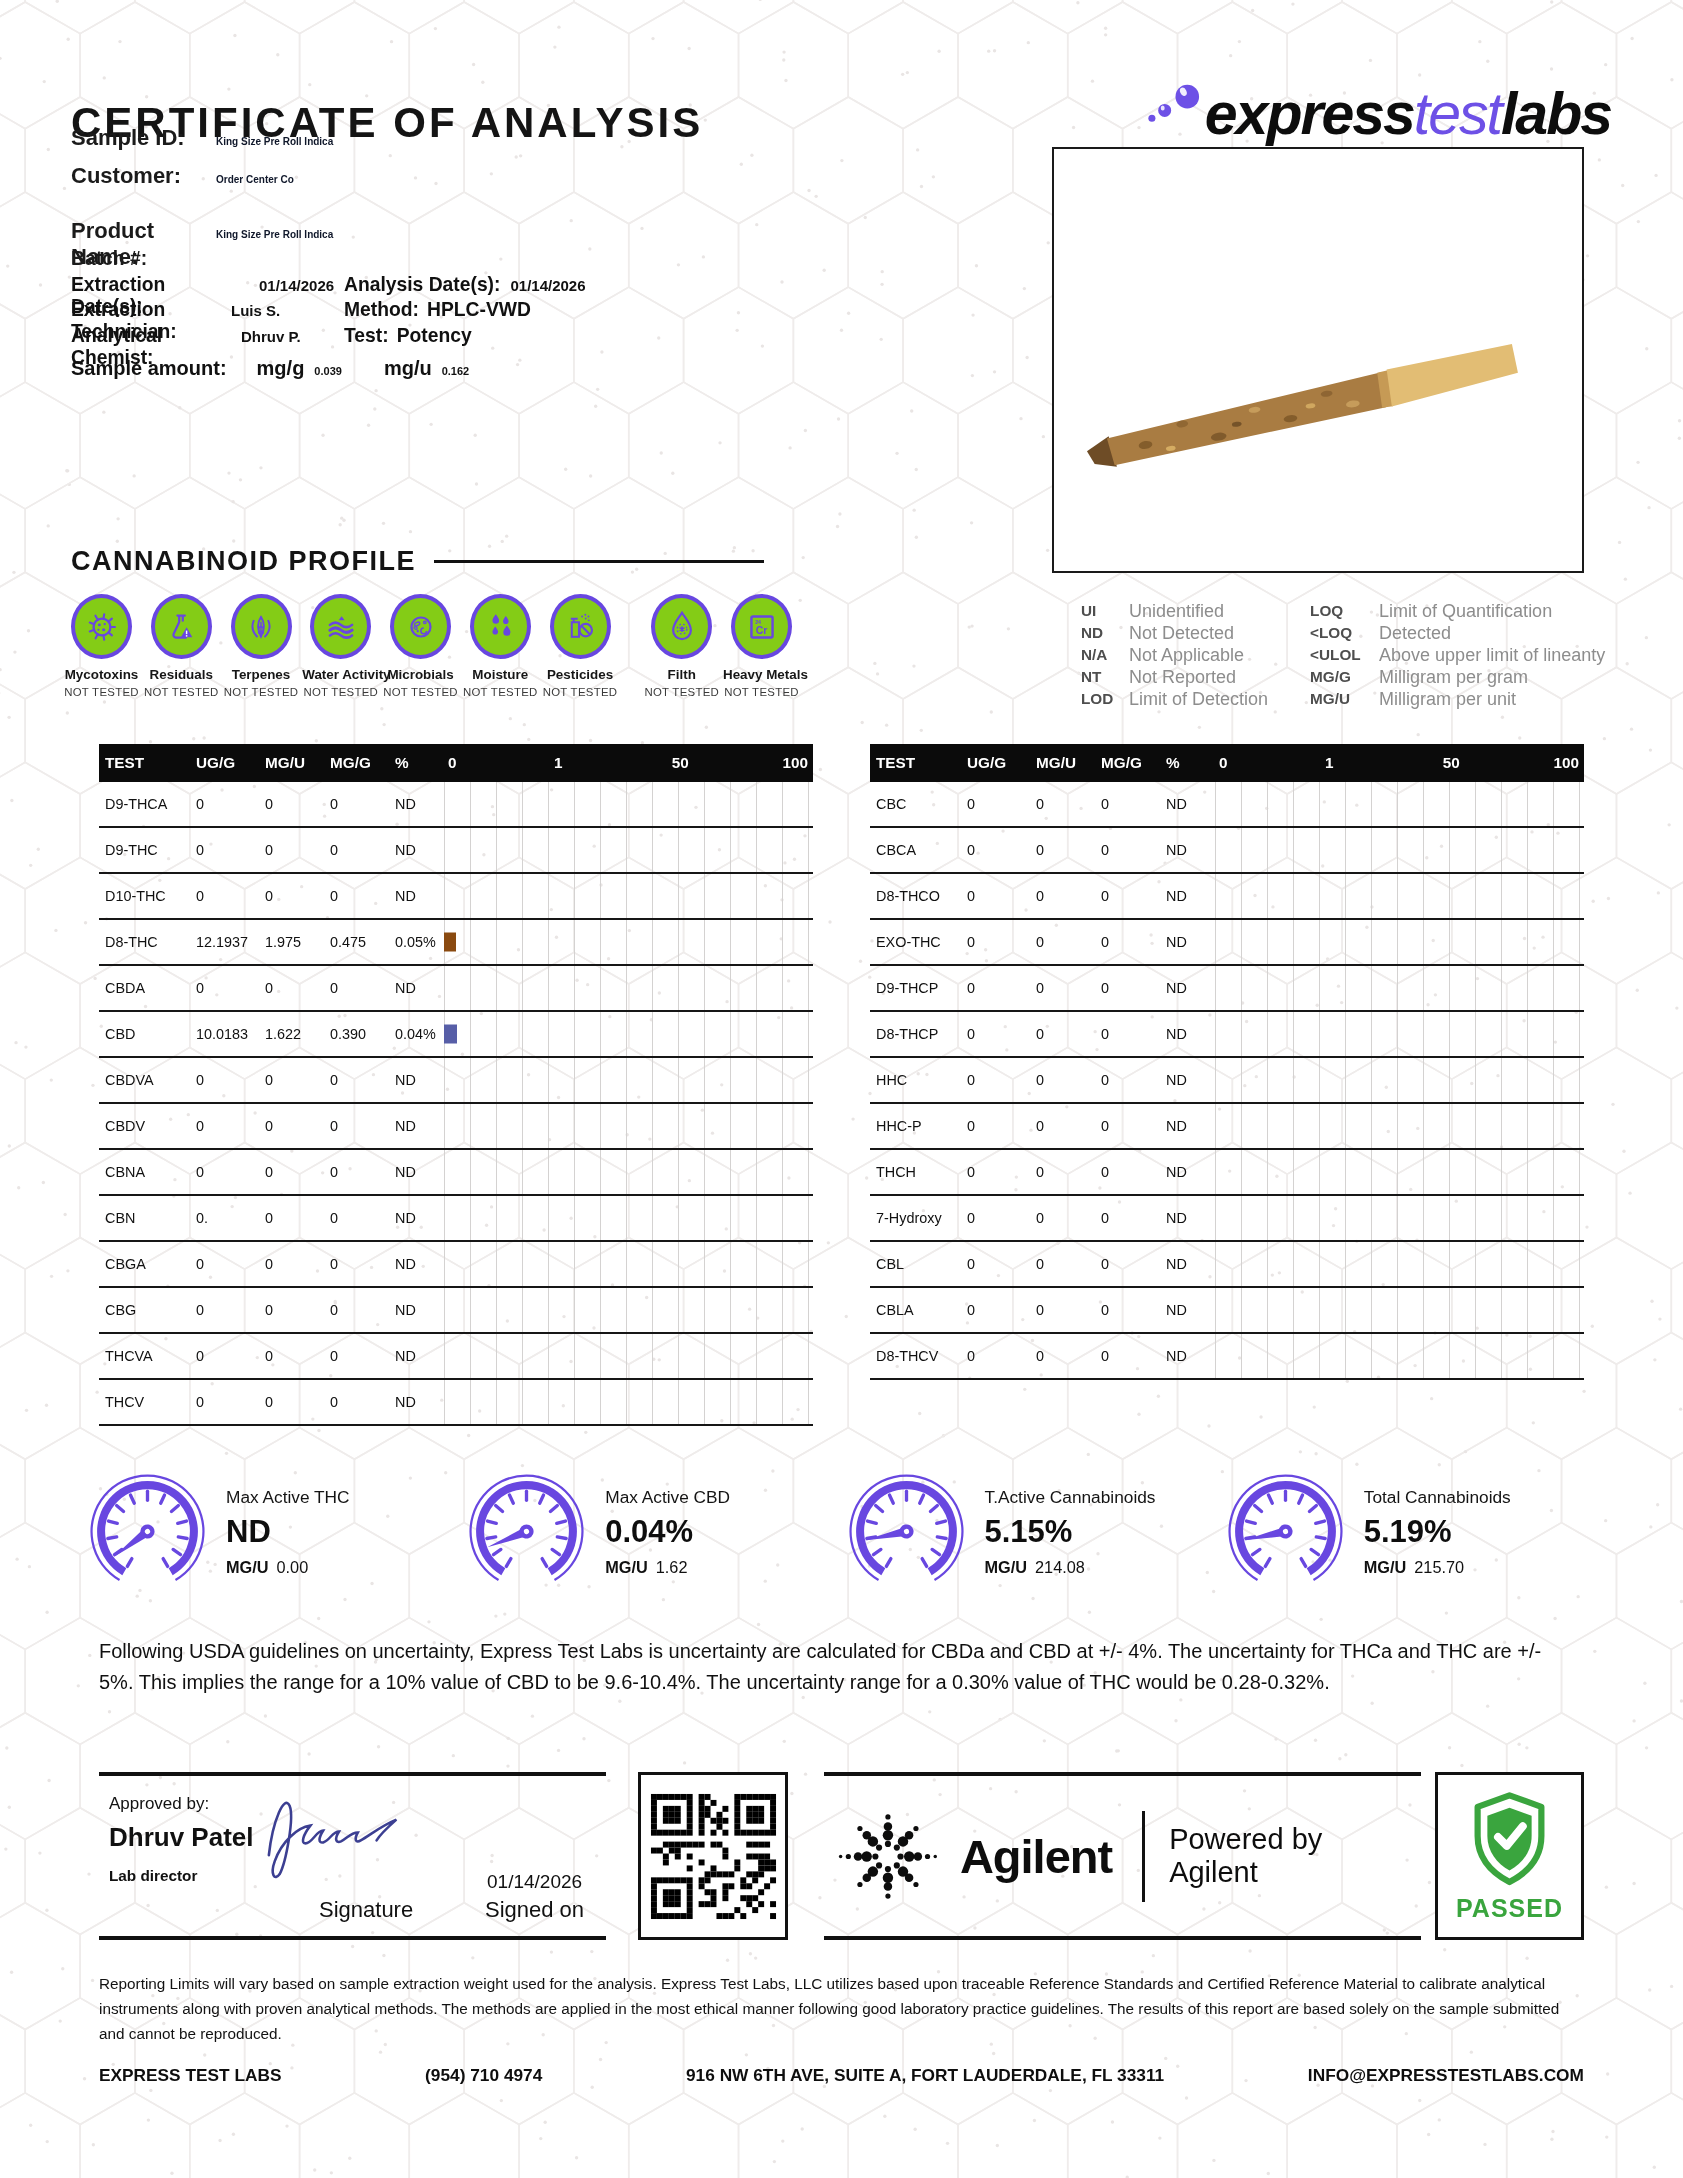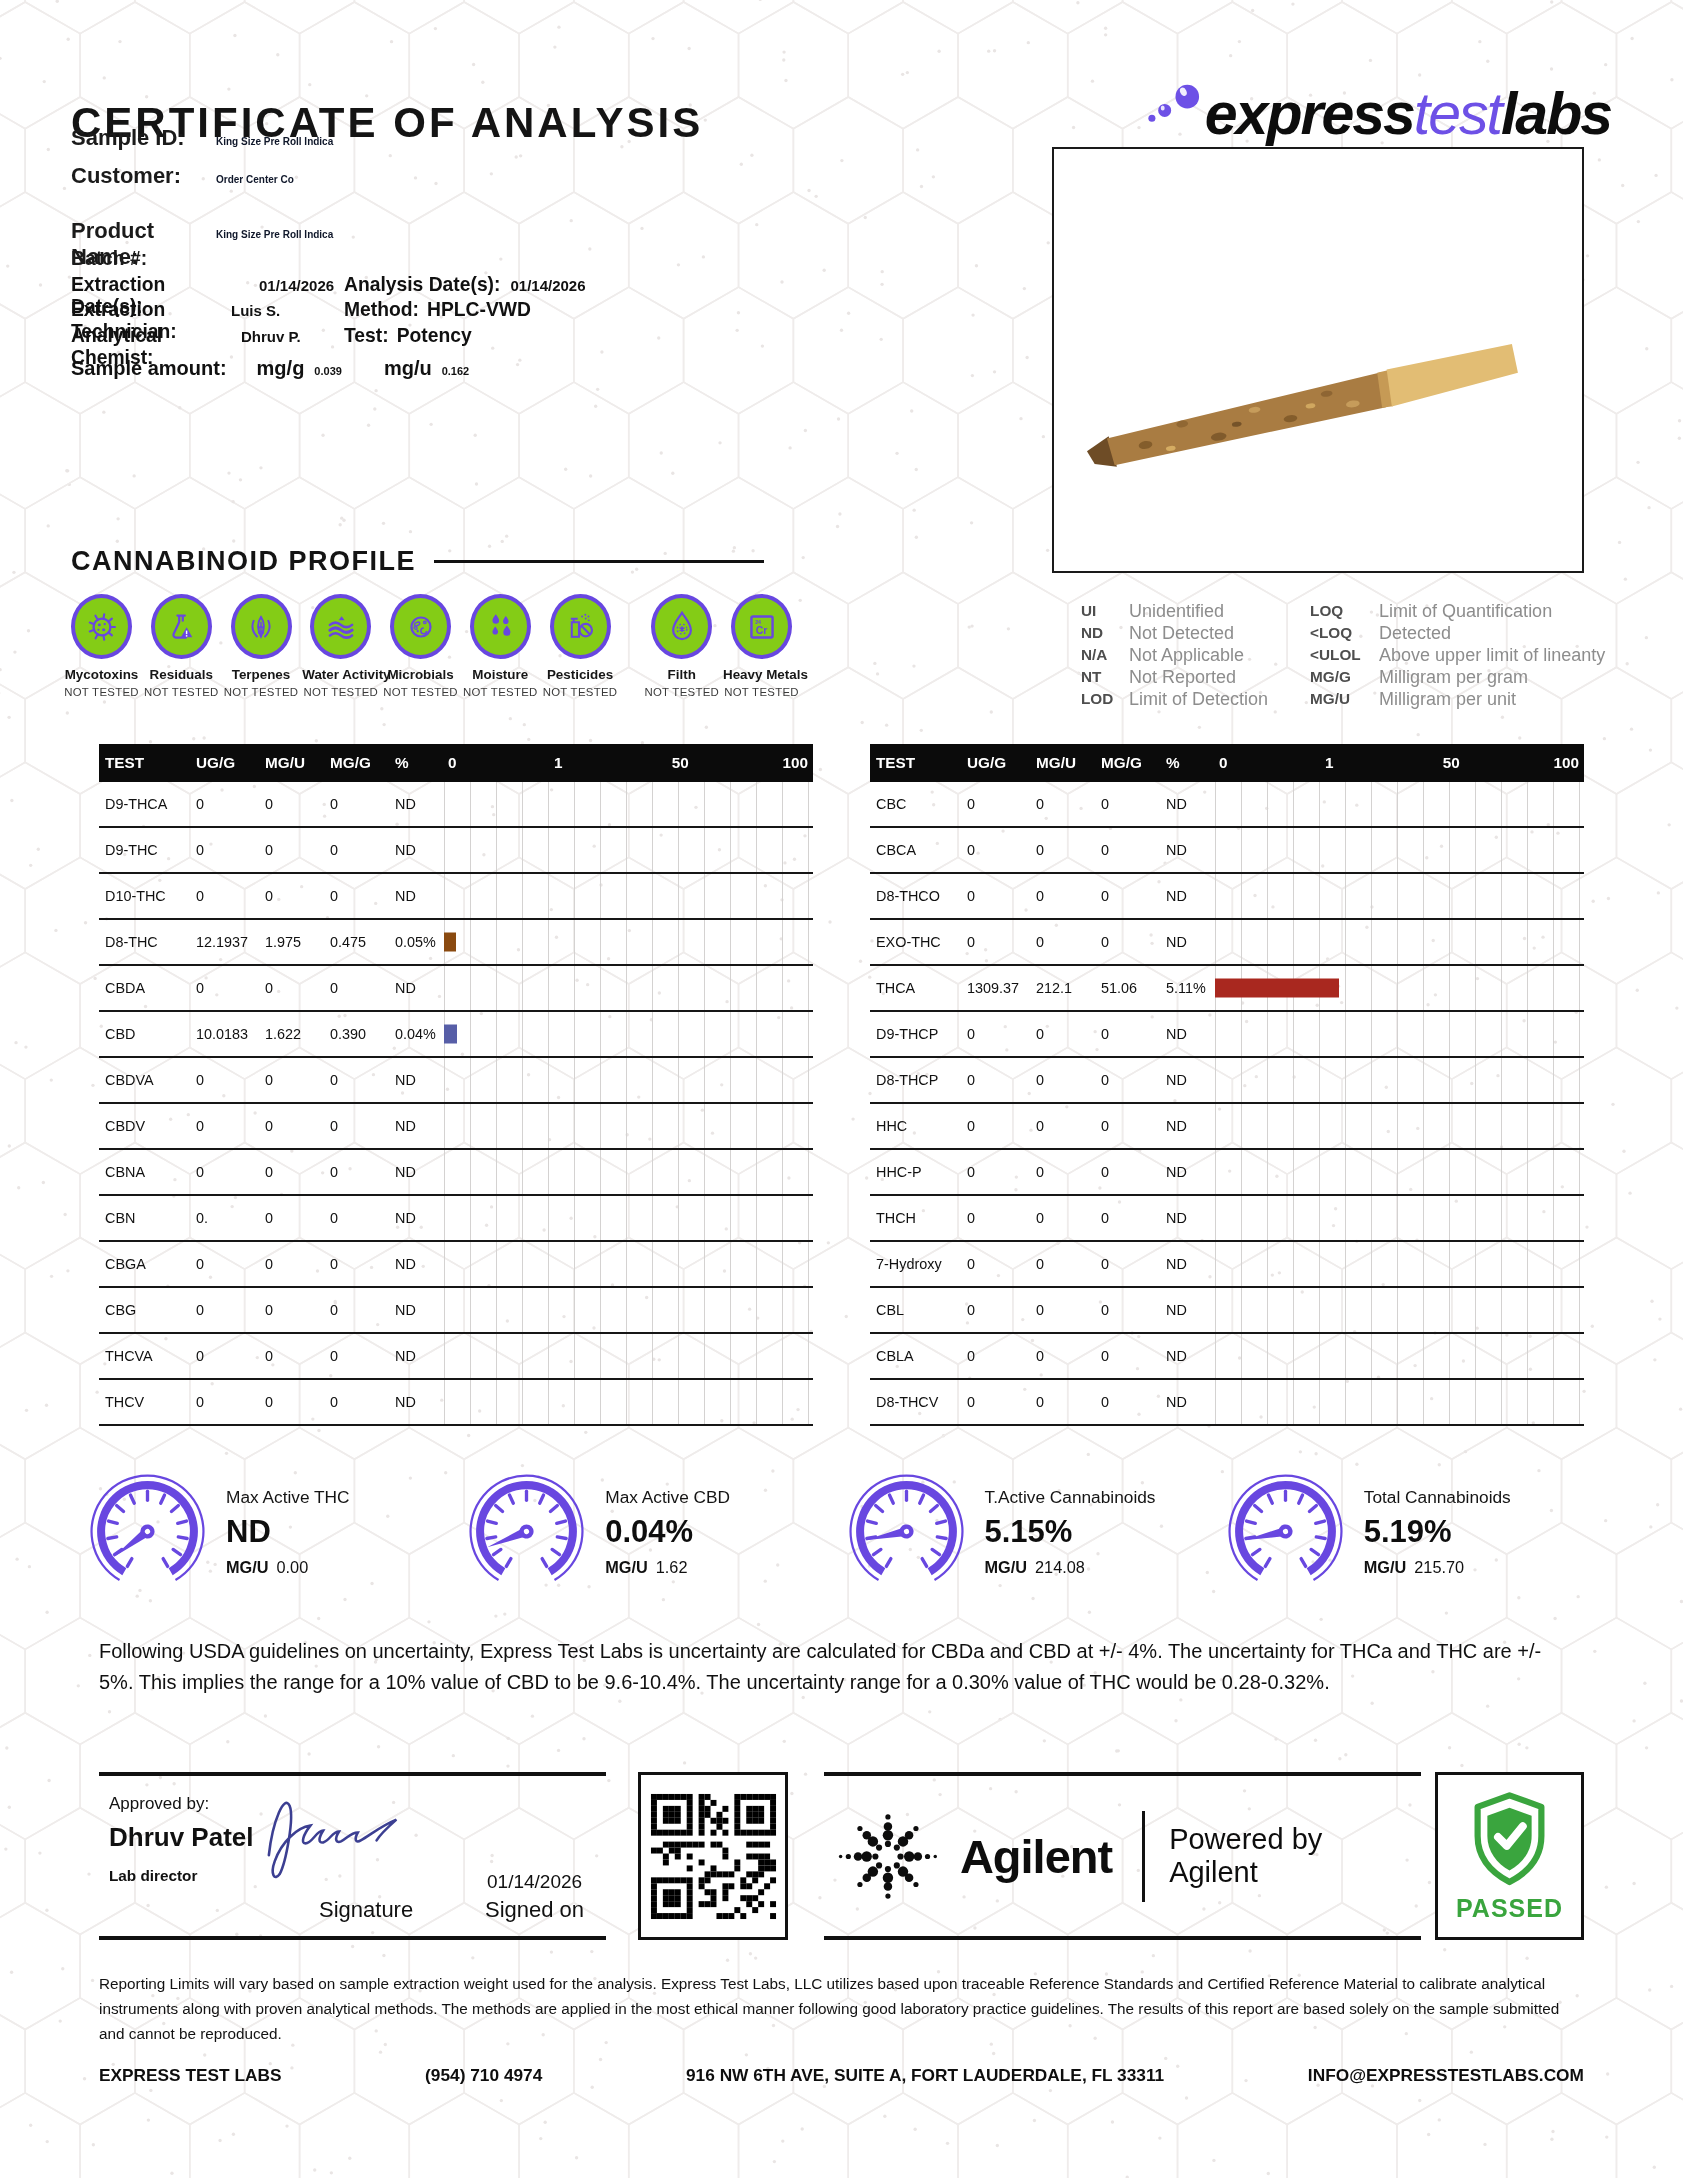--- a/index.html
+++ b/index.html
@@ -2244,30 +2244,20 @@
           </div>
           <div class="ct-row">
             <div class="c">EXO-THC</div>
             <div class="c">0</div>
             <div class="c">0</div>
             <div class="c">0</div>
             <div class="c">ND</div>
             <div class="chart-cell"></div>
           </div>
           <div class="ct-row">
-            <div class="c">THCA</div>
-            <div class="c">1309.37</div>
-            <div class="c">212.1</div>
-            <div class="c">51.06</div>
-            <div class="c">5.11%</div>
-            <div class="chart-cell">
-              <div class="bar" style="width: 33.5%; background: rgb(169, 40, 31);"></div>
-            </div>
-          </div>
-          <div class="ct-row">
             <div class="c">D9-THCP</div>
             <div class="c">0</div>
             <div class="c">0</div>
             <div class="c">0</div>
             <div class="c">ND</div>
             <div class="chart-cell"></div>
           </div>
           <div class="ct-row">
             <div class="c">D8-THCP</div>
             <div class="c">0</div>

